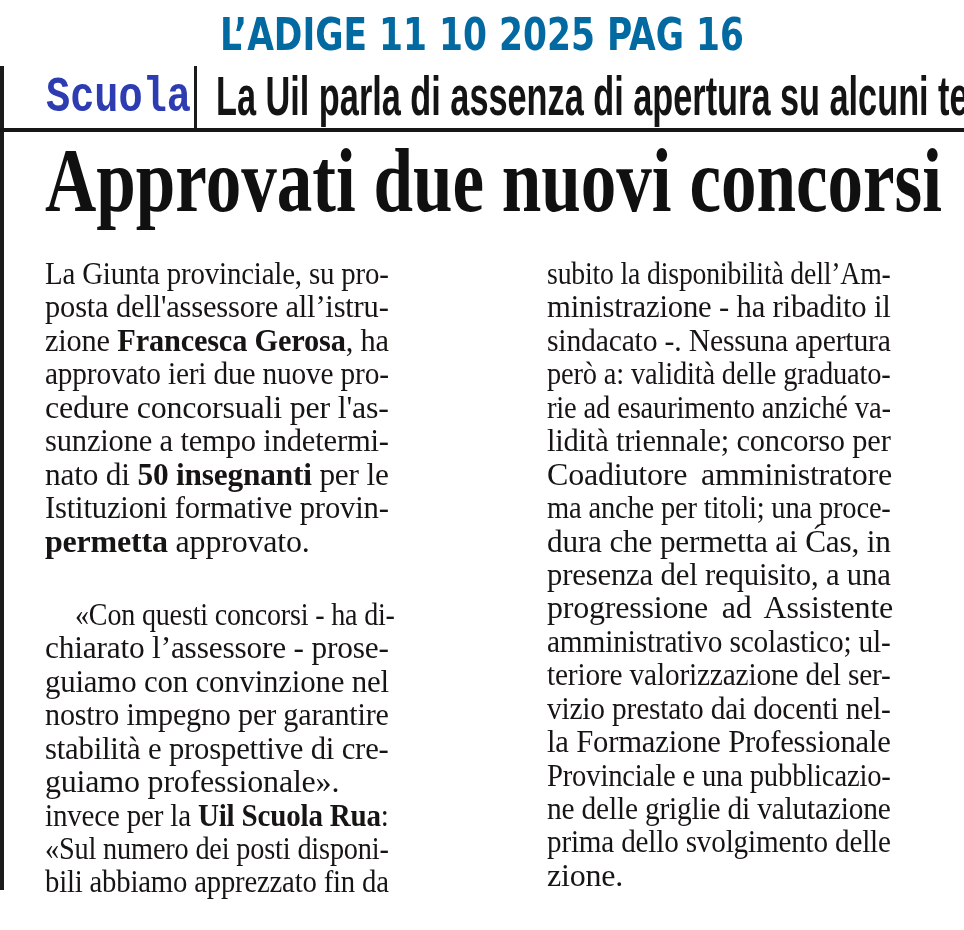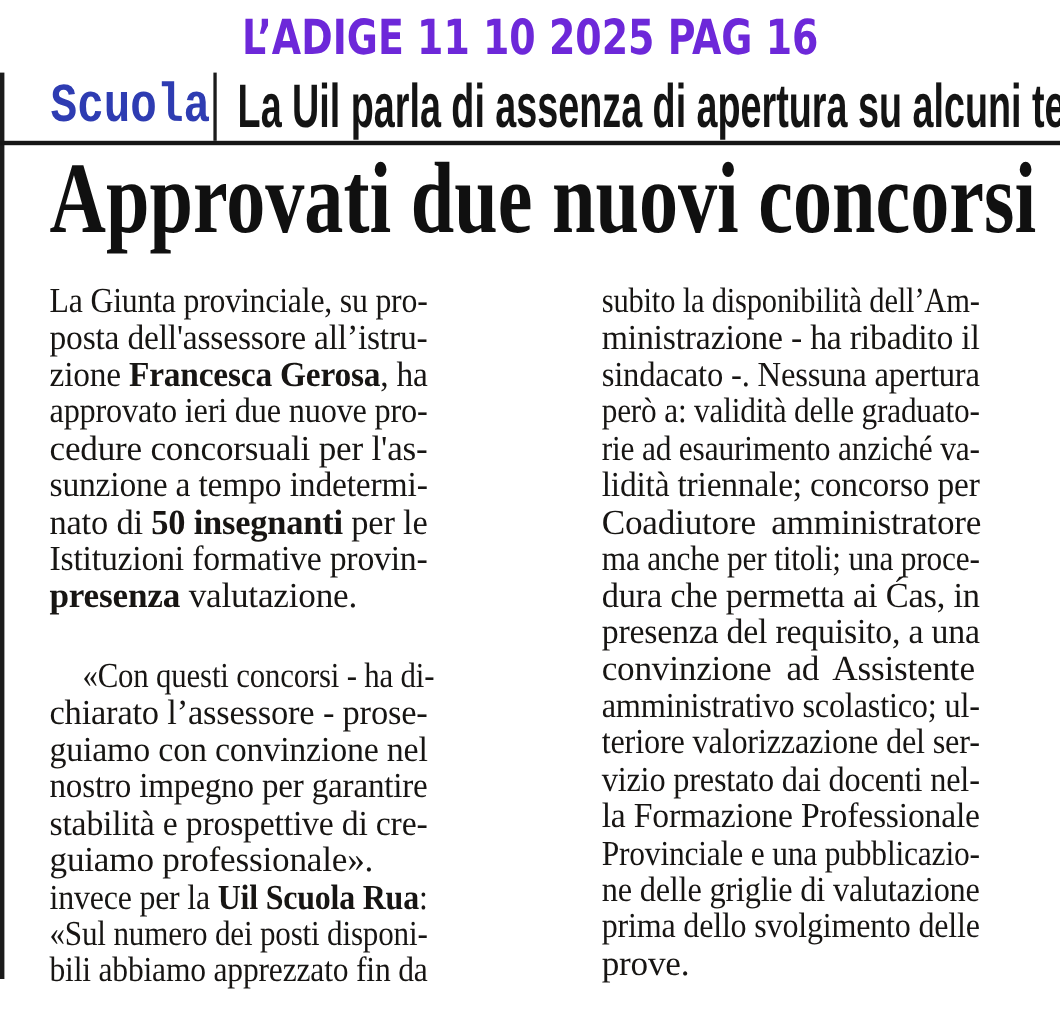--- a/index.html
+++ b/index.html
@@ -7,21 +7,21 @@
   .page {
     position:relative; width:964px; height:930px; background:#ffffff;
     font-family:"Liberation Serif", serif; overflow:hidden;
   }
   
   .fitx > span { display:inline-block; white-space:nowrap; transform-origin:left center; }
 
   .hdr {
     position:absolute; left:220px; top:11px; width:524px; height:48px;
     font-family:"DejaVu Sans", sans-serif; font-weight:bold;
-    font-size:44px; line-height:47px; color:#6d28d9;
+    font-size:44px; line-height:47px; color:#0369a1;
   }
   .leftrule { position:absolute; left:0; top:66px; width:4px; height:824px; background:#1b1b1b; }
   .scuola {
     position:absolute; left:46px; top:70px; width:132px; height:58px;
     font-family:Liberation Mono, monospace; font-weight:bold;
     font-size:50px; line-height:56px; color:#2e3cb2;
   }
   .sep { position:absolute; left:194px; top:66px; width:3px; height:62px; background:#1b1b1b; }
   .kick {
     position:absolute; left:216px; top:67px; width:736px; height:62px;
@@ -74,21 +74,21 @@
 
   <div class="col l">
       <div class="bl"><span class="bli" style="transform: scaleX(0.903209);"><span>La Giunta provinciale, su pro-</span></span></div>
       <div class="bl"><span class="bli" style="transform: scaleX(0.953507);"><span>posta dell'assessore all’istru-</span></span></div>
       <div class="bl"><span class="bli" style="transform: scaleX(0.949503);"><span>zione </span><b>Francesca Gerosa</b><span>, ha</span></span></div>
       <div class="bl"><span class="bli" style="transform: scaleX(0.917815);"><span>approvato ieri due nuove pro-</span></span></div>
       <div class="bl"><span class="bli" style="transform: scaleX(0.999058);"><span>cedure concorsuali per l'as-</span></span></div>
       <div class="bl"><span class="bli" style="transform: scaleX(0.955389);"><span>sunzione a tempo indetermi-</span></span></div>
       <div class="bl"><span class="bli" style="transform: scaleX(0.97965);"><span>nato di </span><b>50 insegnanti</b><span> per le</span></span></div>
       <div class="bl"><span class="bli" style="transform: scaleX(0.95851);"><span>Istituzioni formative provin-</span></span></div>
-      <div class="bl"><span class="bli"><b>presenza</b><span> valutazione.</span></span></div>
+      <div class="bl"><span class="bli"><b>permetta</b><span> approvato.</span></span></div>
       <div class="bl ind"><span class="bli" style="transform: scaleX(0.876593);"><span>«Con questi concorsi - ha di-</span></span></div>
       <div class="bl"><span class="bli" style="transform: scaleX(0.980486);"><span>chiarato l’assessore - prose-</span></span></div>
       <div class="bl"><span class="bli" style="transform: scaleX(0.964442);"><span>guiamo con convinzione nel</span></span></div>
       <div class="bl"><span class="bli" style="transform: scaleX(0.941883);"><span>nostro impegno per garantire</span></span></div>
       <div class="bl"><span class="bli" style="transform: scaleX(0.959477);"><span>stabilità e prospettive di cre-</span></span></div>
       <div class="bl"><span class="bli"><span>guiamo professionale».</span></span></div>
       <div class="bl"><span class="bli" style="transform: scaleX(0.906861);"><span>invece per la </span><b>Uil Scuola Rua</b><span>:</span></span></div>
       <div class="bl"><span class="bli" style="transform: scaleX(0.884414);"><span>«Sul numero dei posti disponi-</span></span></div>
       <div class="bl"><span class="bli" style="transform: scaleX(0.897041);"><span>bili abbiamo apprezzato fin da</span></span></div>
     </div>
@@ -96,24 +96,24 @@
       <div class="bl"><span class="bli" style="transform: scaleX(0.867394);"><span>subito la disponibilità dell’Am-</span></span></div>
       <div class="bl"><span class="bli" style="transform: scaleX(0.958976);"><span>ministrazione - ha ribadito il</span></span></div>
       <div class="bl"><span class="bli" style="transform: scaleX(0.926633);"><span>sindacato -. Nessuna apertura</span></span></div>
       <div class="bl"><span class="bli" style="transform: scaleX(0.889577);"><span>però a: validità delle graduato-</span></span></div>
       <div class="bl"><span class="bli" style="transform: scaleX(0.893004);"><span>rie ad esaurimento anziché va-</span></span></div>
       <div class="bl"><span class="bli" style="transform: scaleX(0.952026);"><span>lidità triennale; concorso per</span></span></div>
       <div class="bl"><span class="bli" style="word-spacing: 6.10938px;"><span>Coadiutore amministratore</span></span></div>
       <div class="bl"><span class="bli" style="transform: scaleX(0.891244);"><span>ma anche per titoli; una proce-</span></span></div>
       <div class="bl"><span class="bli" style="transform: scaleX(0.977567);"><span>dura che permetta ai Ćas, in</span></span></div>
       <div class="bl"><span class="bli" style="transform: scaleX(0.961048);"><span>presenza del requisito, a una</span></span></div>
-      <div class="bl"><span class="bli" style="word-spacing: 5.90625px;"><span>convinzione ad Assistente</span></span></div>
+      <div class="bl"><span class="bli" style="word-spacing: 5.90625px;"><span>progressione ad Assistente</span></span></div>
       <div class="bl"><span class="bli" style="transform: scaleX(0.918028);"><span>amministrativo scolastico; ul-</span></span></div>
       <div class="bl"><span class="bli" style="transform: scaleX(0.918212);"><span>teriore valorizzazione del ser-</span></span></div>
       <div class="bl"><span class="bli" style="transform: scaleX(0.918579);"><span>vizio prestato dai docenti nel-</span></span></div>
       <div class="bl"><span class="bli" style="transform: scaleX(0.957711);"><span>la Formazione Professionale</span></span></div>
       <div class="bl"><span class="bli" style="transform: scaleX(0.894916);"><span>Provinciale e una pubblicazio-</span></span></div>
       <div class="bl"><span class="bli" style="transform: scaleX(0.91864);"><span>ne delle griglie di valutazione</span></span></div>
       <div class="bl"><span class="bli" style="transform: scaleX(0.911205);"><span>prima dello svolgimento delle</span></span></div>
-      <div class="bl"><span class="bli"><span>prove.</span></span></div>
+      <div class="bl"><span class="bli"><span>zione.</span></span></div>
     </div>
 
 </div>
 
 </body></html>

